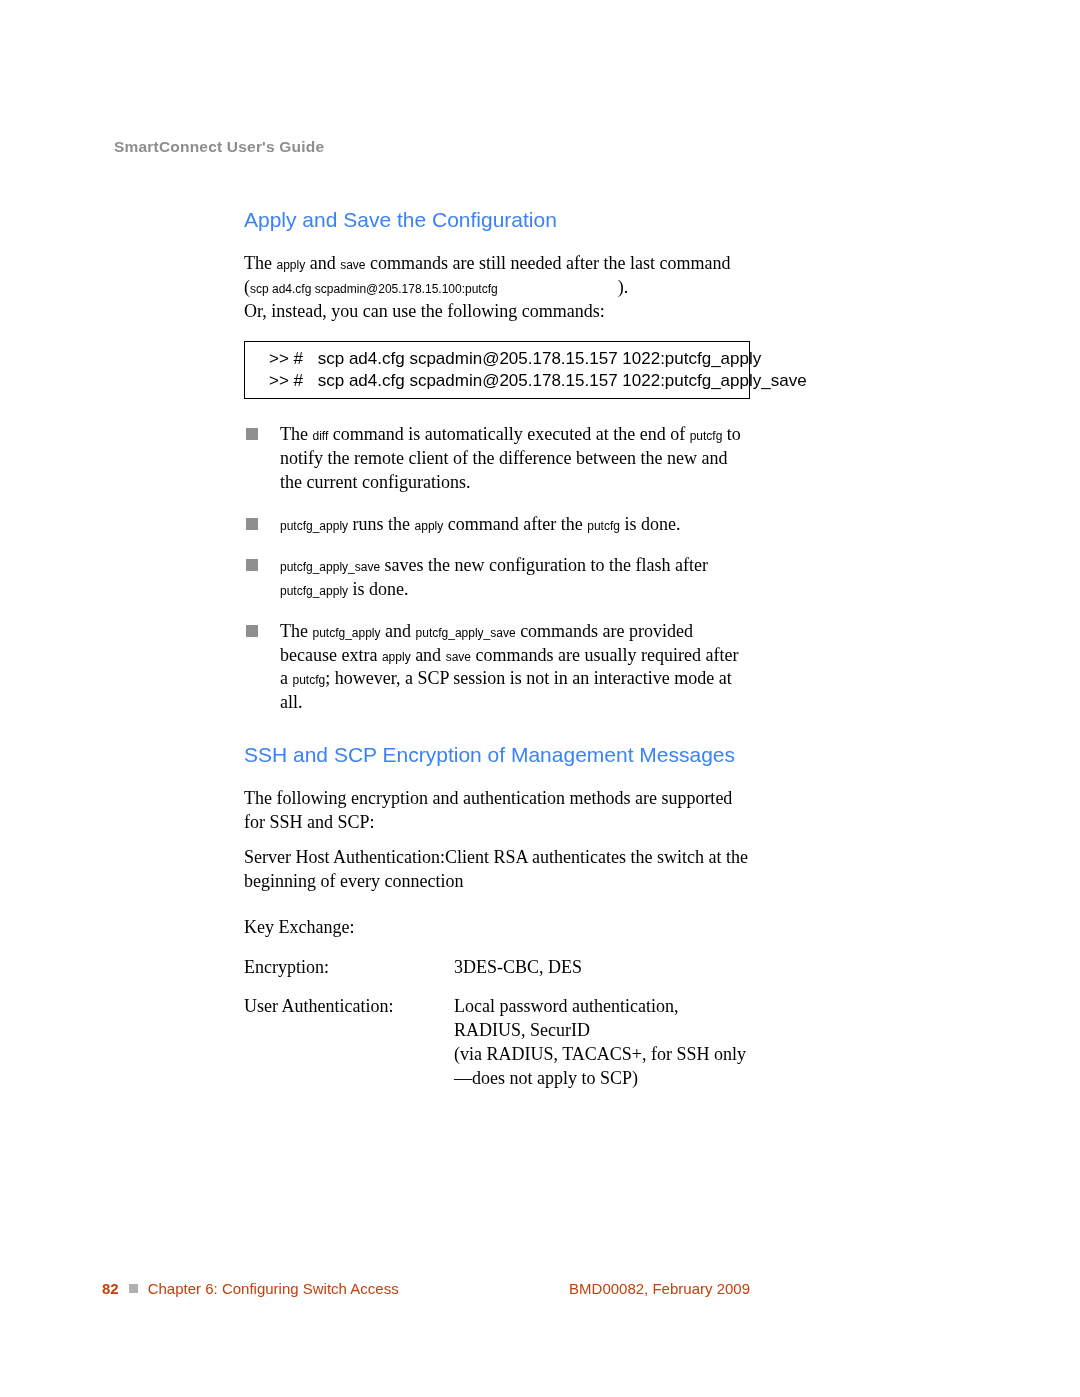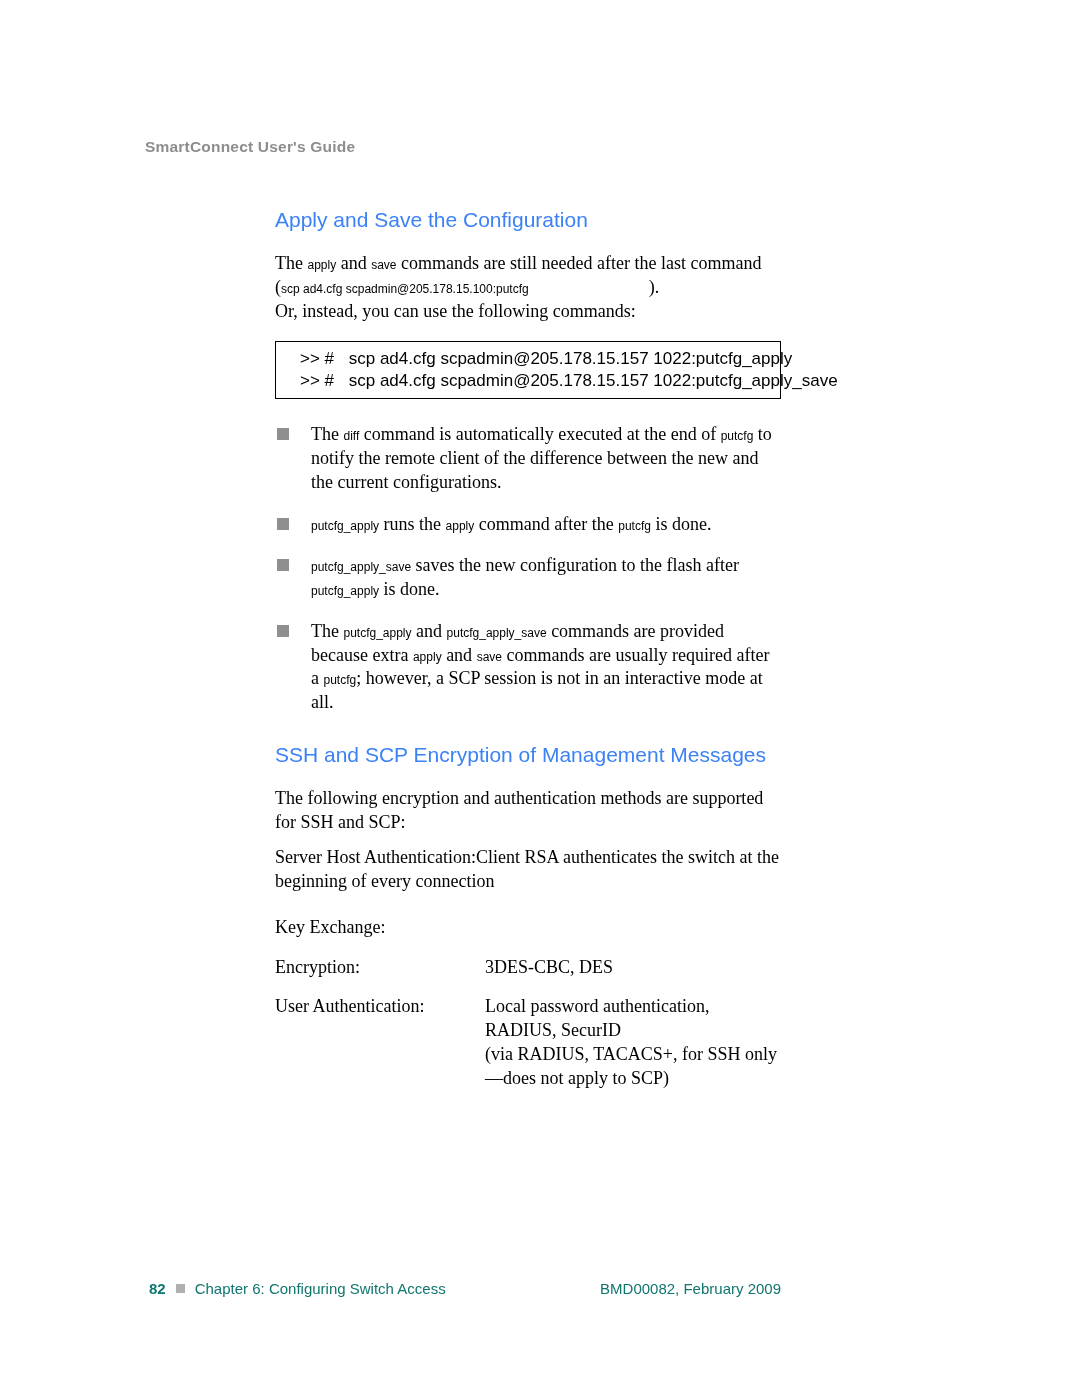--- a/index.html
+++ b/index.html
@@ -8,21 +8,20 @@
     background: #fff;
     font-family: "Times New Roman", Times, serif;
     color: #000;
   }
   .page {
     width: 864px;
     height: 1397px;
     position: relative;
     box-sizing: border-box;
     padding: 138px 114px 0 114px;
-    margin-left: 31px;
   }
   .runhead {
     font-family: Arial, Helvetica, sans-serif;
     font-weight: 700;
     font-size: 15.5px;
     color: #8e8c8c;
     letter-spacing: 0.2px;
     margin-bottom: 52px;
   }
   .content {
@@ -81,26 +80,26 @@
   .defrow {
     display: flex;
     font-size: 18px;
     line-height: 1.32;
     margin-bottom: 16px;
   }
   .defrow .dl { width: 210px; flex: 0 0 210px; }
   .defrow .dd { flex: 1; }
   .footer {
     position: absolute;
-    left: 118px;
+    left: 102px;
     right: 114px;
     bottom: 100px;
     font-family: Arial, Helvetica, sans-serif;
     font-size: 15px;
-    color: #0f766e;
+    color: #c2410c;
     display: flex;
     justify-content: space-between;
     align-items: center;
   }
   .footer .left { display:flex; align-items:center; gap:10px; }
   .footer .pg { font-weight:700; }
   .footer .sq {
     display:inline-block; width:9px; height:9px; background:#b0b0b0;
   }
 </style>

